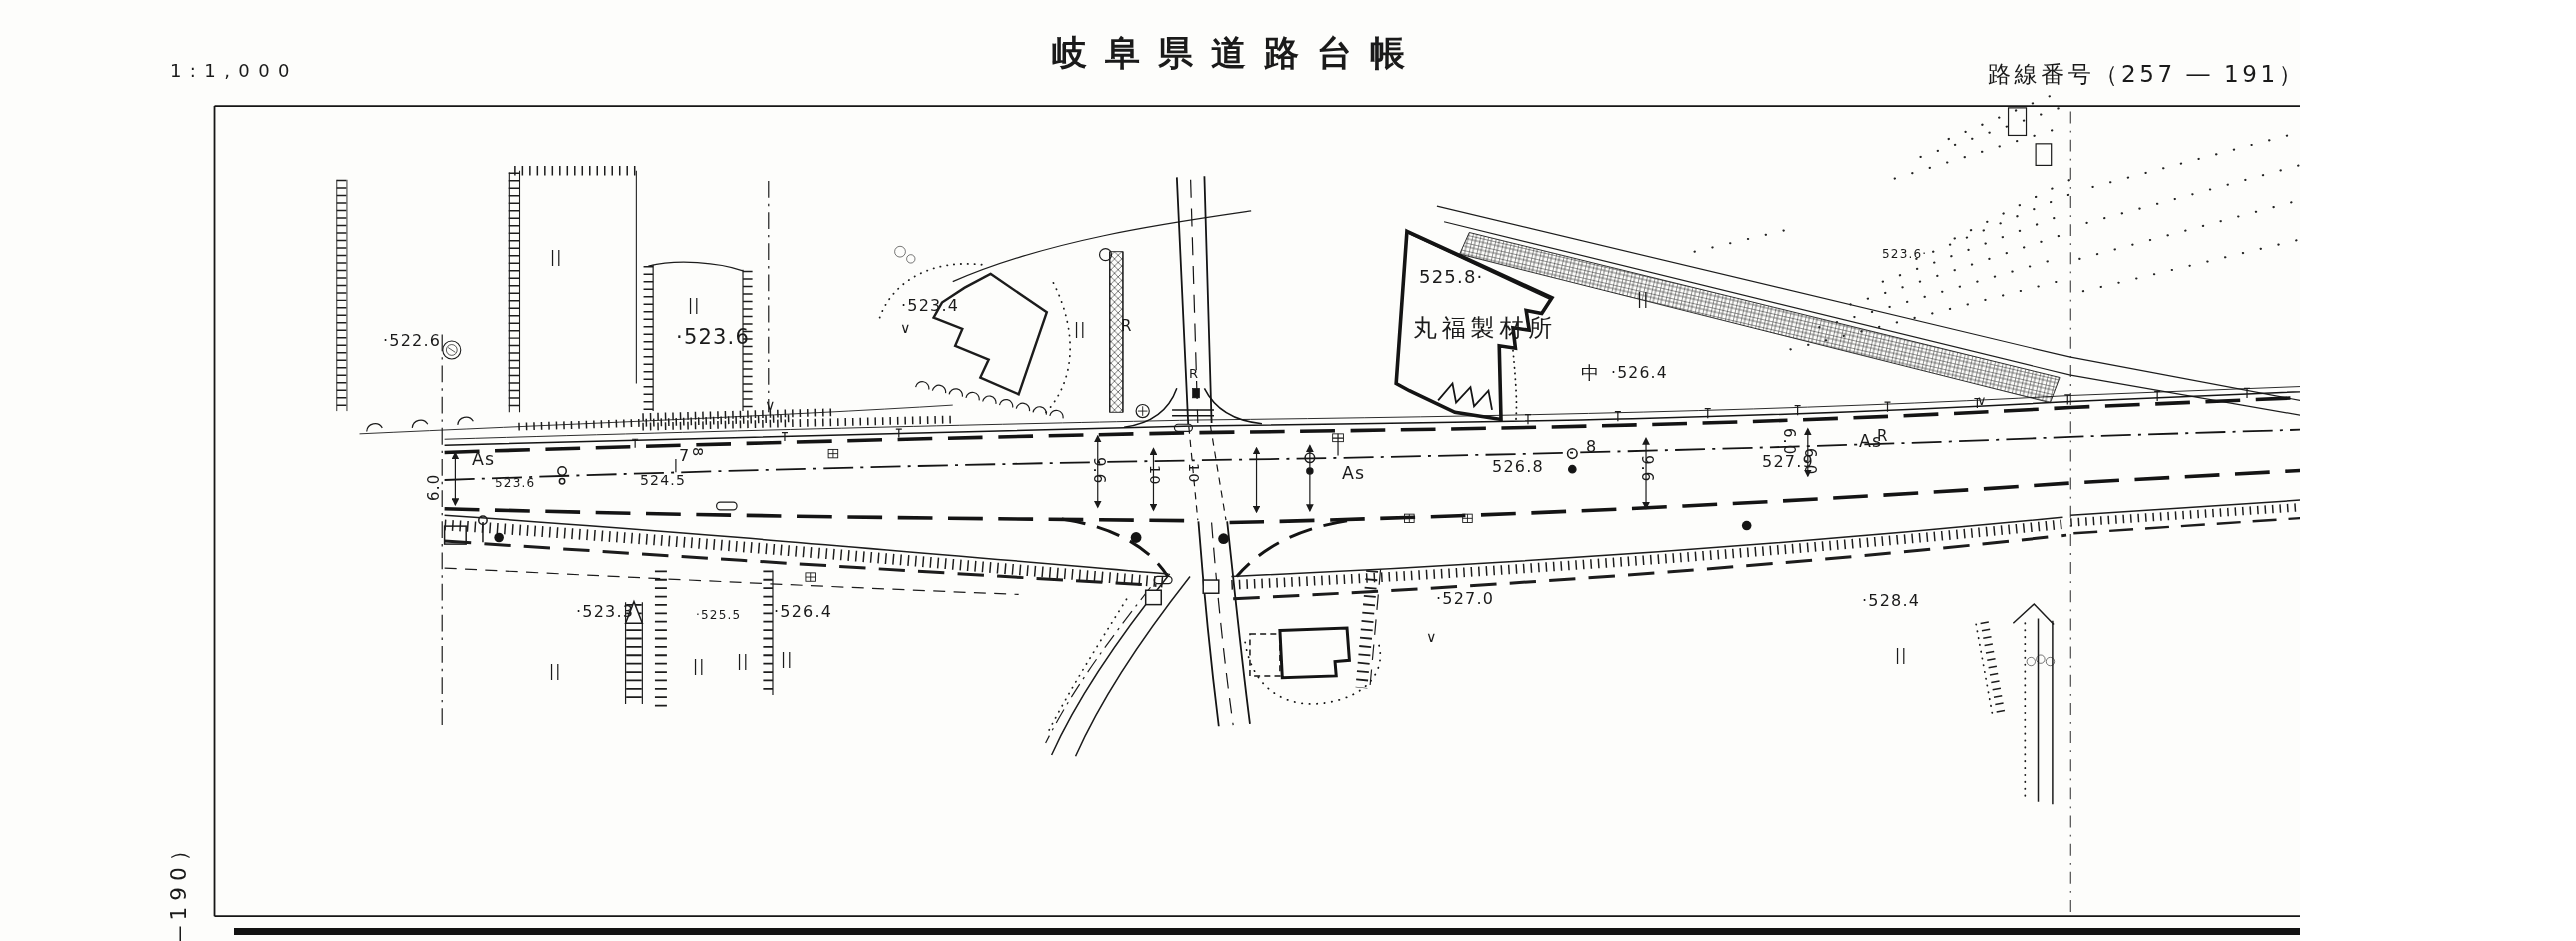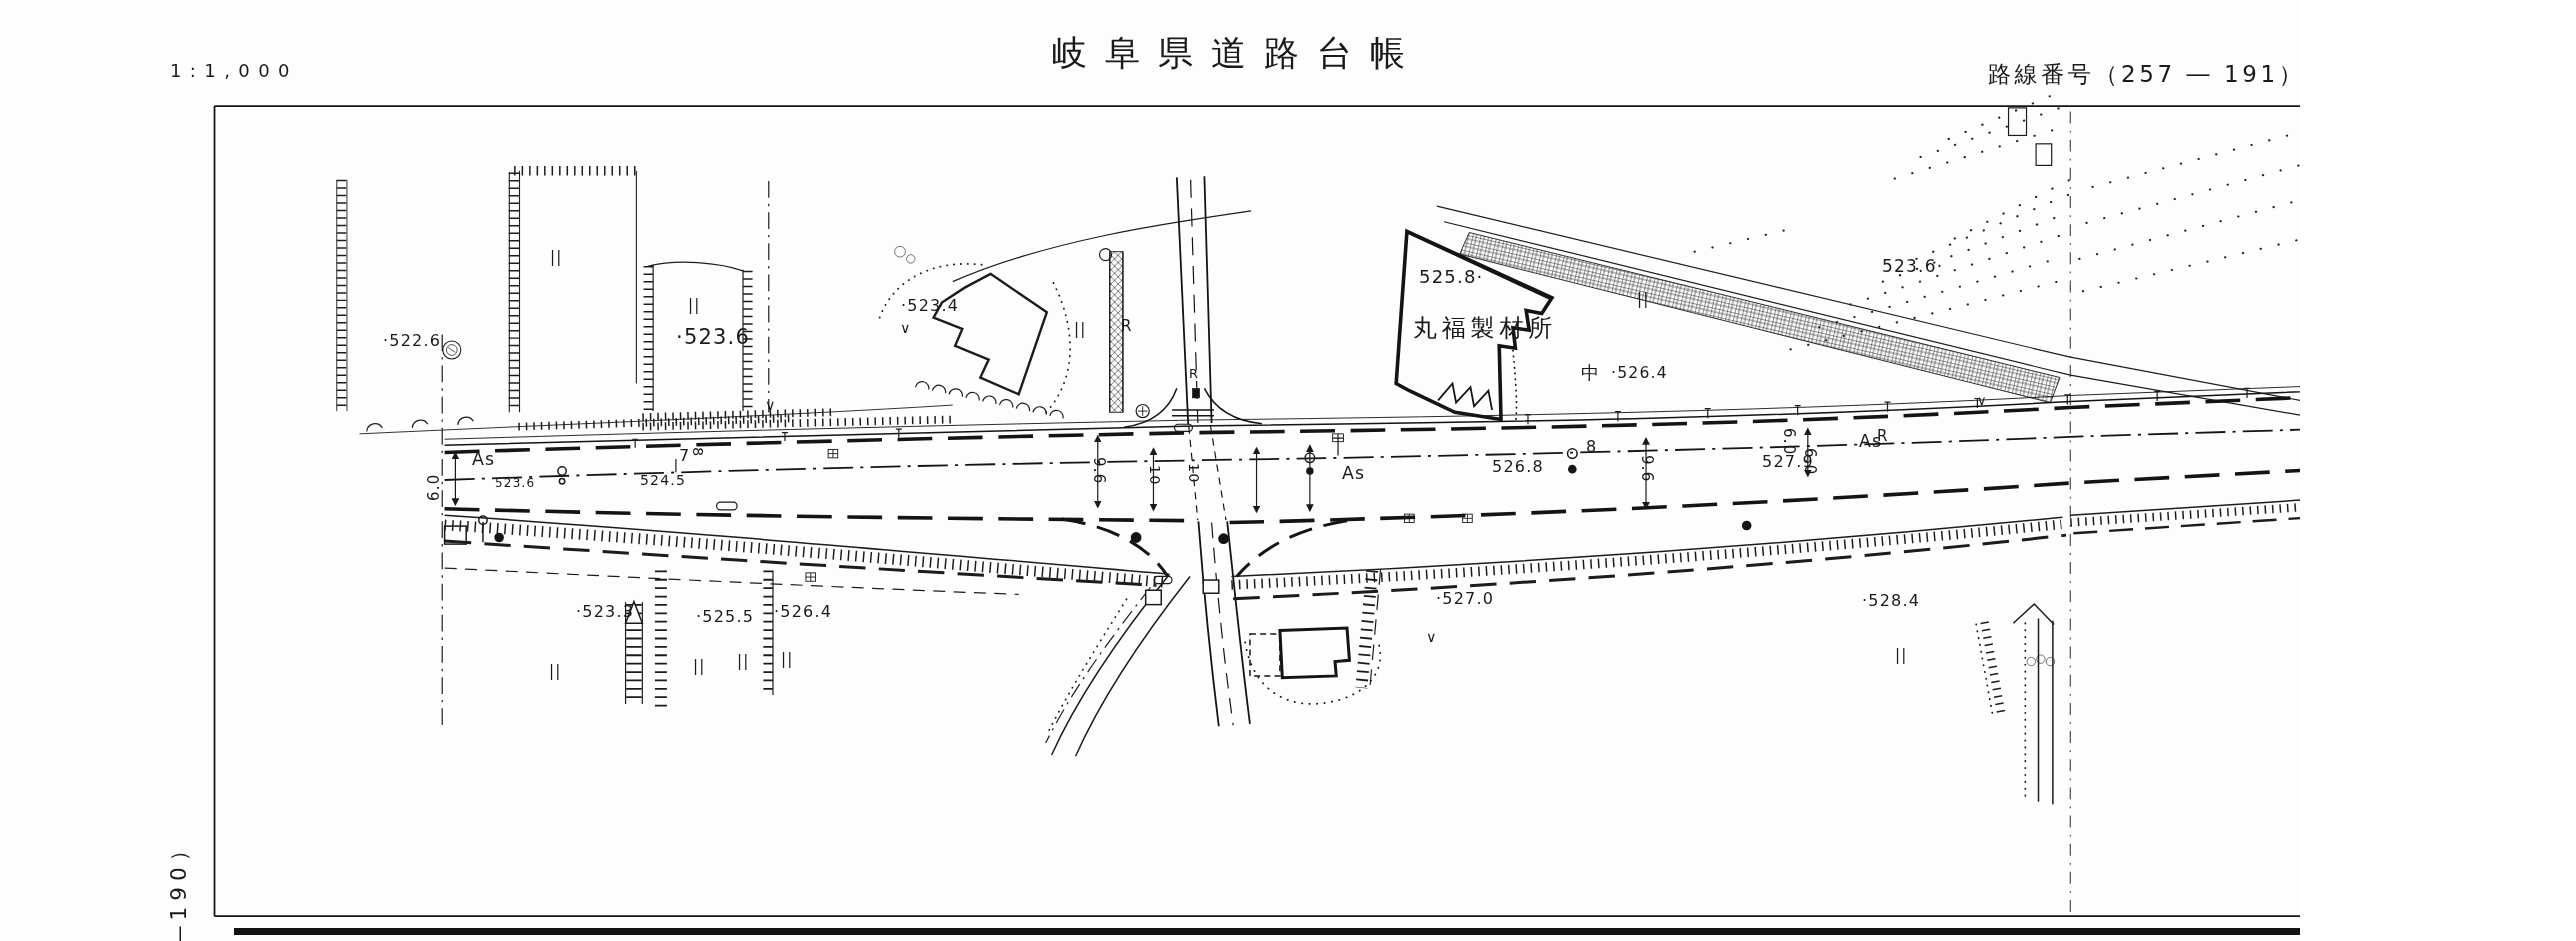--- a/index.html
+++ b/index.html
@@ -1,21 +1,21 @@
 <!DOCTYPE html>
 <html style="font-size:9.6px"><head>
 <meta charset="utf-8">
 <style>
   html,body{margin:0;padding:0;background:#ffffff;}
   #canvas{position:relative;width:2300px;height:942px;background:#fdfdfb;overflow:hidden;
           font-family:"DejaVu Sans","Liberation Sans",sans-serif;color:#161616;}
   .lb{position:absolute;white-space:nowrap;color:#1a1a1a;letter-spacing:1.2px;line-height:1;}
   .rot90{transform:rotate(90deg);transform-origin:left top;}
   .rotm90{transform:rotate(-90deg);transform-origin:left top;}
-  .ttl{letter-spacing:18px;font-weight:400;}
+  .ttl{letter-spacing:18px;font-weight:700;}
   .mono{font-family:"DejaVu Sans","DejaVu Sans Mono",monospace;}
   svg{position:absolute;left:0;top:0;}
   .strip{position:absolute;background:#121212;}
 </style>
 </head>
 <body>
 
 <div id="canvas">
 
   <svg width="2576" height="942" viewBox="0 0 4299 1572">
@@ -258,27 +258,27 @@
   <div class="lb ttl" style="left:1052px;top:36px;font-size:35px">岐阜県道路台帳</div>
   <div class="lb" style="left:1988px;top:63px;font-size:23px;letter-spacing:3.6px">路線番号（257 ― 191）</div>
   <div class="lb rotm90" style="left:168px;top:948px;font-size:21.6px;letter-spacing:6px">―190）</div>
   <div class="lb rotm90" style="left:2477px;top:954px;font-size:21.6px;letter-spacing:6px">―192）</div>
 
   <div class="lb" style="left:383px;top:333px;font-size:16px">·522.6</div>
   <div class="lb" style="left:676px;top:327px;font-size:21px">·523.6</div>
   <div class="lb" style="left:901px;top:298px;font-size:16px">·523.4</div>
   <div class="lb" style="left:1419px;top:268px;font-size:18px">525.8·</div>
   <div class="lb" style="left:1611px;top:366px;font-size:15.6px">·526.4</div>
-  <div class="lb" style="left:1882px;top:258px;font-size:17px">523.6·</div>
+  <div class="lb" style="left:1882px;top:248px;font-size:12px">523.6·</div>
   <div class="lb" style="left:495px;top:477px;font-size:12px">523.6</div>
   <div class="lb" style="left:640px;top:473px;font-size:14px">524.5</div>
   <div class="lb" style="left:1492px;top:459px;font-size:16px">526.8</div>
   <div class="lb" style="left:1762px;top:454px;font-size:16px">527.9</div>
   <div class="lb" style="left:576px;top:604px;font-size:16px">·523.3</div>
-  <div class="lb" style="left:696px;top:609px;font-size:16px">·525.5</div>
+  <div class="lb" style="left:696px;top:609px;font-size:12px">·525.5</div>
   <div class="lb" style="left:774px;top:604px;font-size:16px">·526.4</div>
   <div class="lb" style="left:1436px;top:591px;font-size:16px">·527.0</div>
   <div class="lb" style="left:1862px;top:593px;font-size:16px">·528.4</div>
 
   <div class="lb" style="left:472px;top:451px;font-size:17.4px">As</div>
   <div class="lb" style="left:1342px;top:465px;font-size:17.4px">As</div>
   <div class="lb" style="left:1859px;top:433px;font-size:17.4px">As</div>
 
   <div class="lb" style="left:1413px;top:316px;font-size:24px;letter-spacing:4.8px;font-weight:500">丸福製材所</div>
   <div class="lb" style="left:1581px;top:364px;font-size:18px">中</div>

